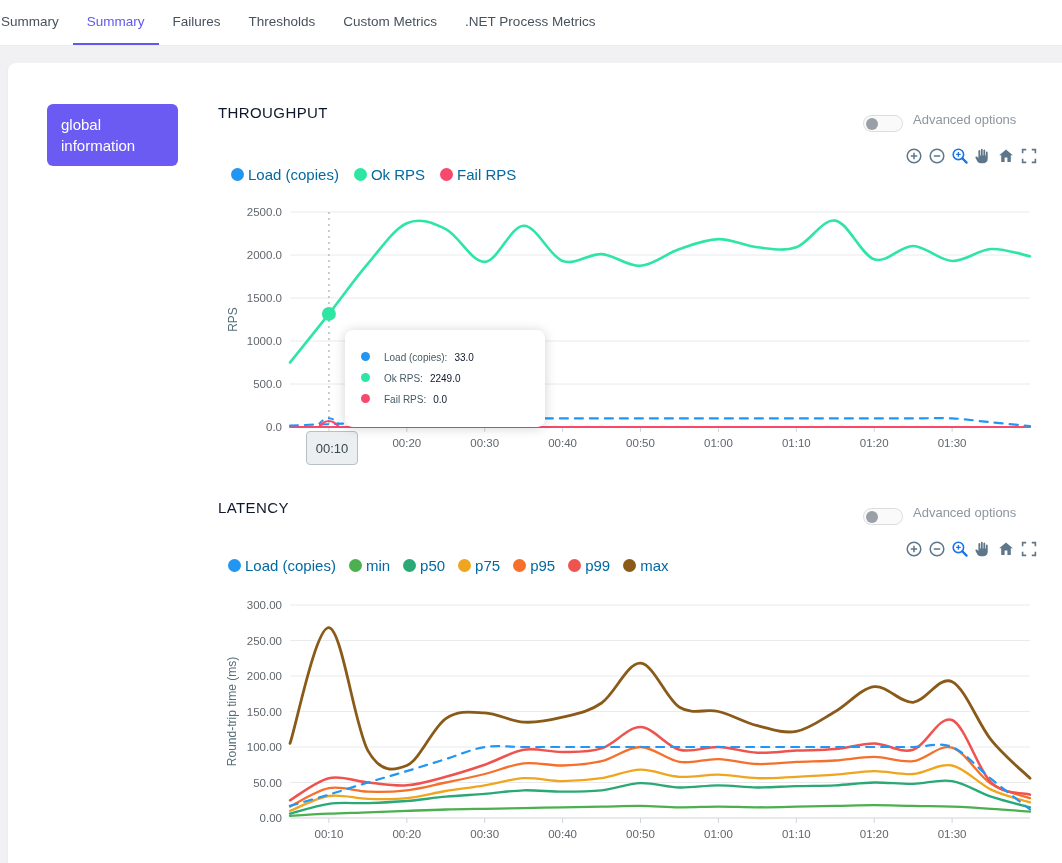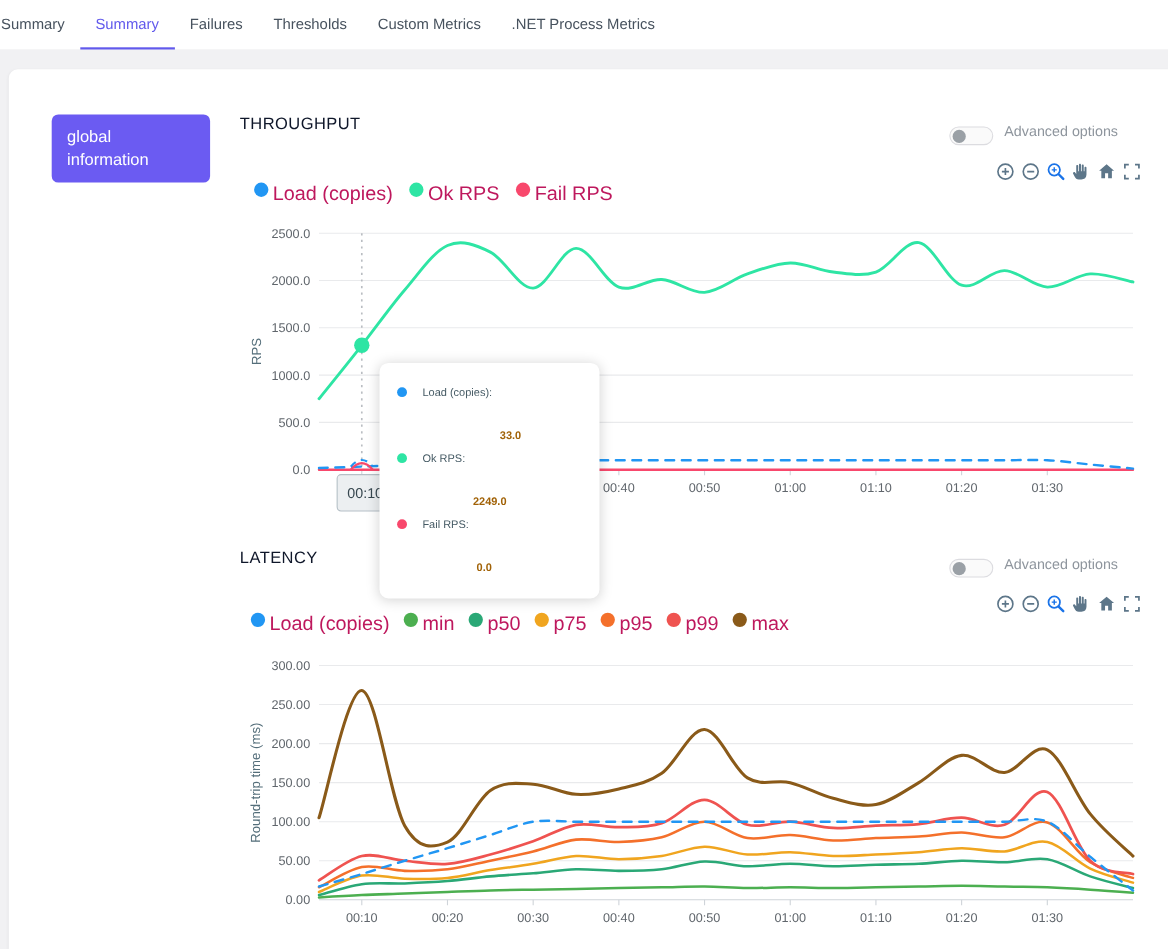--- a/index.html
+++ b/index.html
@@ -19,54 +19,54 @@
     cursor:pointer;border-bottom:2px solid transparent;white-space:nowrap;
   }
   .tab:first-child{padding-left:1px;}
   .tab.active{color:#6159ec;border-bottom-color:#6159ec;}
   
   .card{
     position:absolute;left:8px;top:63px;width:1054px;height:800px;
     background:#fff;border-radius:8px 0 0 0;box-shadow:0 1px 3px rgba(0,0,0,.05);
   }
   .global-btn{
-    position:absolute;left:39px;top:41px;width:144px;height:62px;
+    position:absolute;left:39px;top:41px;width:131px;height:62px;
     background:#6b5bf2;color:#fff;border:none;border-radius:6px;
     font-family:inherit;font-size:15px;line-height:21px;text-align:left;
     padding:10px 14px;cursor:pointer;box-sizing:border-box;
   }
   .section-title{
     position:absolute;font-size:15px;letter-spacing:.4px;color:#0f172a;
   }
   .adv-toggle{
     position:absolute;width:40px;height:17px;border-radius:9px;background:#fafafa;
     border:1px solid #dcdce0;cursor:pointer;box-sizing:border-box;
   }
   .adv-toggle .knob{
     position:absolute;left:2px;top:1.5px;width:12px;height:12px;border-radius:50%;
     background:#9aa0a6;
   }
   .adv-label{position:absolute;font-size:13px;color:#8e959d;}
   .toolbar{position:absolute;display:flex;gap:5px;align-items:center;}
   .tool-icon{width:18px;height:18px;display:inline-flex;cursor:pointer;}
   .legend{position:absolute;display:flex;gap:15px;align-items:center;}
-  .legend-item{display:flex;font-size:18px;color:#be185d;cursor:pointer;}
+  .legend-item{display:flex;align-items:center;font-size:15px;color:#0369a1;cursor:pointer;}
   .legend-item .dot{width:13px;height:13px;border-radius:50%;margin-right:4px;flex:none;}
   .chart-svg{position:absolute;}
   .chart-svg text{font-family:"Liberation Sans",sans-serif;}
   .chart-svg .tick{font-size:11.5px;fill:#60666c;}
   .chart-svg .ytitle{font-size:12px;fill:#546e7a;}
   
   .tooltip{
     position:absolute;left:337px;top:267px;width:168px;background:#fff;
     border-radius:8px;box-shadow:0 1px 12px rgba(0,0,0,.18);padding:12px 16px;z-index:6;
   }
   .tooltip-row{display:flex;align-items:flex-start;margin:10px 0;font-size:10px;color:#455a64;}
   .tooltip-row .dot{width:9px;height:9px;border-radius:50%;margin-right:14px;flex:none;}
-  .tooltip-row .val{font-weight:bold;color:#a16207;margin-left:7px;margin-top:39px;}
+  .tooltip-row .val{font-weight:normal;color:#0f172a;margin-left:7px;}
   .xtick-box{
     position:absolute;left:298px;top:368px;width:50px;height:32px;
     background:#eceff1;border:1px solid #b6c0c7;border-radius:4px;z-index:5;
     display:flex;align-items:center;justify-content:center;font-size:13px;color:#37474f;
   }
 </style>
 </head>
 <body>
 
 <nav class="tabbar" id="tabbar">

